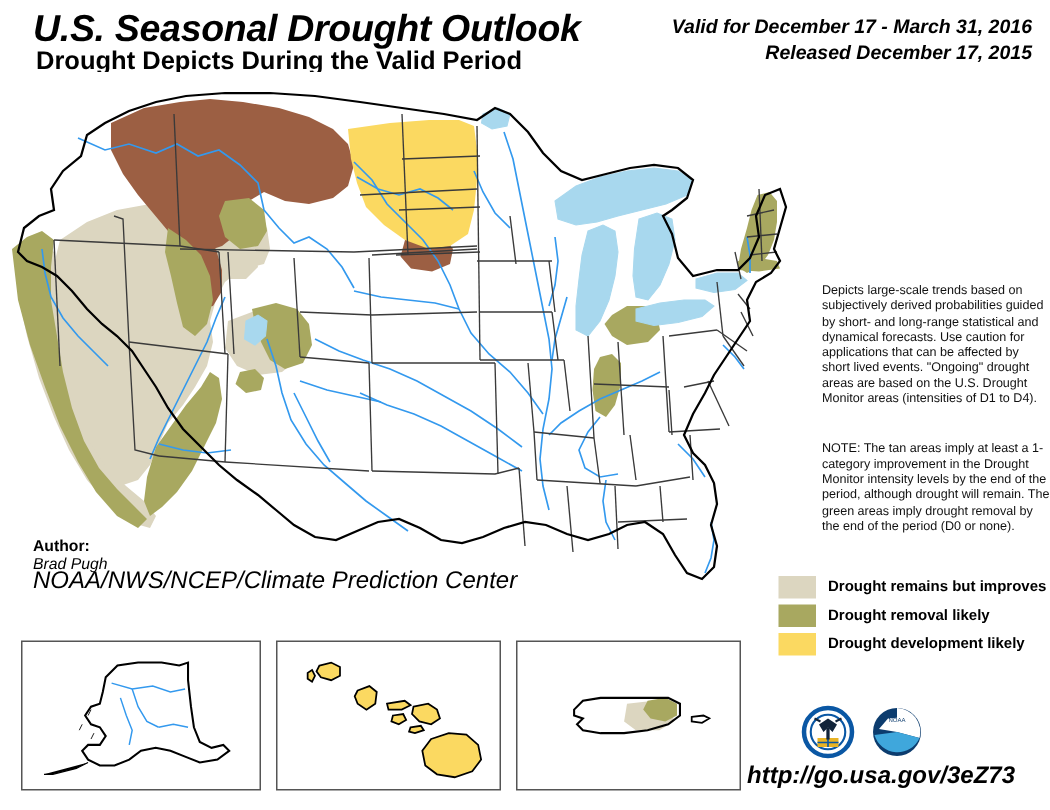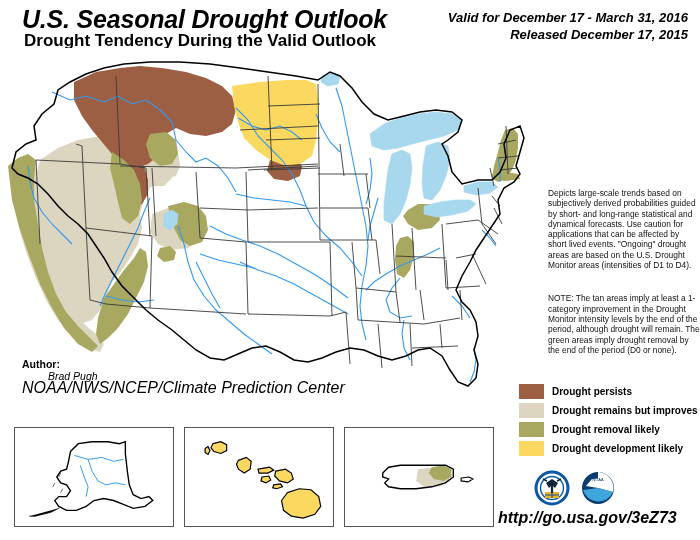--- a/index.html
+++ b/index.html
@@ -42,21 +42,21 @@
   
   .panel{position:absolute;left:548px;top:188px;width:152px;}
   .panel p{
     margin:0;font-size:8.4px;line-height:10.3px;color:#111;
   }
   .panel p.gap{margin-top:23px;}
 
   
   .author{position:absolute;left:22px;top:358px;line-height:12px;}
   .author .a-lbl{font-size:10.5px;font-weight:bold;}
-  .author .a-name{font-size:10.5px;font-style:italic;margin-left:26px;}
+  .author .a-name{font-size:10.5px;font-style:italic;}
   .author .a-org{font-size:16px;font-style:italic;}
 
   
   .legend{position:absolute;left:519px;top:383px;width:180px;}
   .lg-row{display:flex;align-items:center;height:17px;margin-bottom:2px;}
   .lg-sw{width:25px;height:15px;flex:0 0 25px;}
   .lg-txt{font-size:10px;font-weight:bold;margin-left:8px;white-space:nowrap;}
 
   
   .inset{position:absolute;border:1.5px solid #555;background:#fff;box-sizing:border-box;}
@@ -76,21 +76,21 @@
     white-space:nowrap;
   }
 </style>
 </head>
 <body>
 
 <div id="root">
 
   <div class="hdr">
     <div class="title-main">U.S. Seasonal Drought Outlook</div>
-    <div class="title-sub">Drought Tendency During the Valid Outlook</div>
+    <div class="title-sub">Drought Depicts During the Valid Period</div>
     <div class="valid-line">Valid for December 17 - March 31, 2016</div>
     <div class="released-line">Released December 17, 2015</div>
   </div>
 
   <div class="mapwrap">
     <svg width="540" height="370" viewBox="0 0 540 370" xmlns="http://www.w3.org/2000/svg">
       <defs>
         <clipPath id="clipCONUS">
           <path d="M12,92 L22,60 L48,45 L70,20 L100,14 L150,10 L210,8 L300,10 L360,14 L400,22
                    L430,40 L452,55 L470,52 L490,62 L505,78 L520,96 L528,118 L524,140 L515,160
@@ -291,24 +291,20 @@
   </div>
 
   <div class="author">
     <div class="a-lbl">Author:</div>
     <div class="a-name">Brad Pugh</div>
     <div class="a-org">NOAA/NWS/NCEP/Climate Prediction Center</div>
   </div>
 
   <div class="legend">
     <div class="lg-row">
-      <div class="lg-sw" style="background:#9C5F43"></div>
-      <div class="lg-txt">Drought persists</div>
-    </div>
-    <div class="lg-row">
       <div class="lg-sw" style="background:#DCD6C0"></div>
       <div class="lg-txt">Drought remains but improves</div>
     </div>
     <div class="lg-row">
       <div class="lg-sw" style="background:#A8A860"></div>
       <div class="lg-txt">Drought removal likely</div>
     </div>
     <div class="lg-row">
       <div class="lg-sw" style="background:#FBD961"></div>
       <div class="lg-txt">Drought development likely</div>

